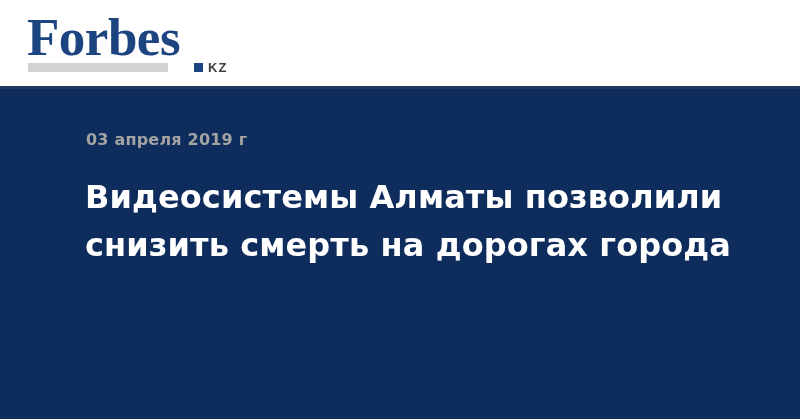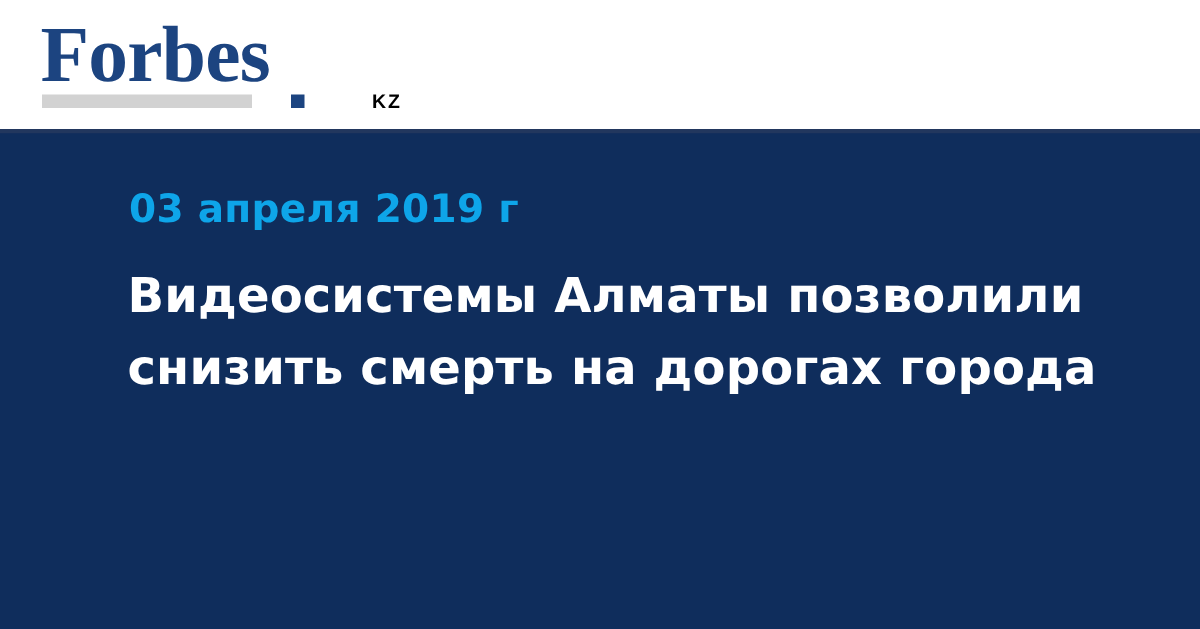--- a/index.html
+++ b/index.html
@@ -77,44 +77,43 @@
     background: #1c4480;
   }
   .brand-kz-text {
     position: absolute;
     left: 181px;
     top: 50px;
     font-family: "Liberation Sans", sans-serif;
     font-weight: 700;
     font-size: 13px;
     letter-spacing: 1.2px;
-    color: #000000;
+    color: #404040;
     line-height: 13px;
-    margin-left: 40px;
   }
 
   
   .article-hero {
     position: absolute;
     top: 89px;
     left: 0;
     width: 800px;
     height: 330px;
     background: #0f2d5c;
   }
 
   .article-date {
     position: absolute;
     left: 86px;
     top: 40px;
     font-family: "DejaVu Sans", "Liberation Sans", sans-serif;
     font-weight: 700;
-    font-size: 26px;
+    font-size: 16px;
     line-height: 22px;
-    color: #0ea5e9;
+    color: #a3a3a3;
     letter-spacing: 0.2px;
     white-space: nowrap;
   }
 
   .article-title {
     position: absolute;
     left: 85px;
     top: 84px;
     width: 660px;
     margin: 0;

